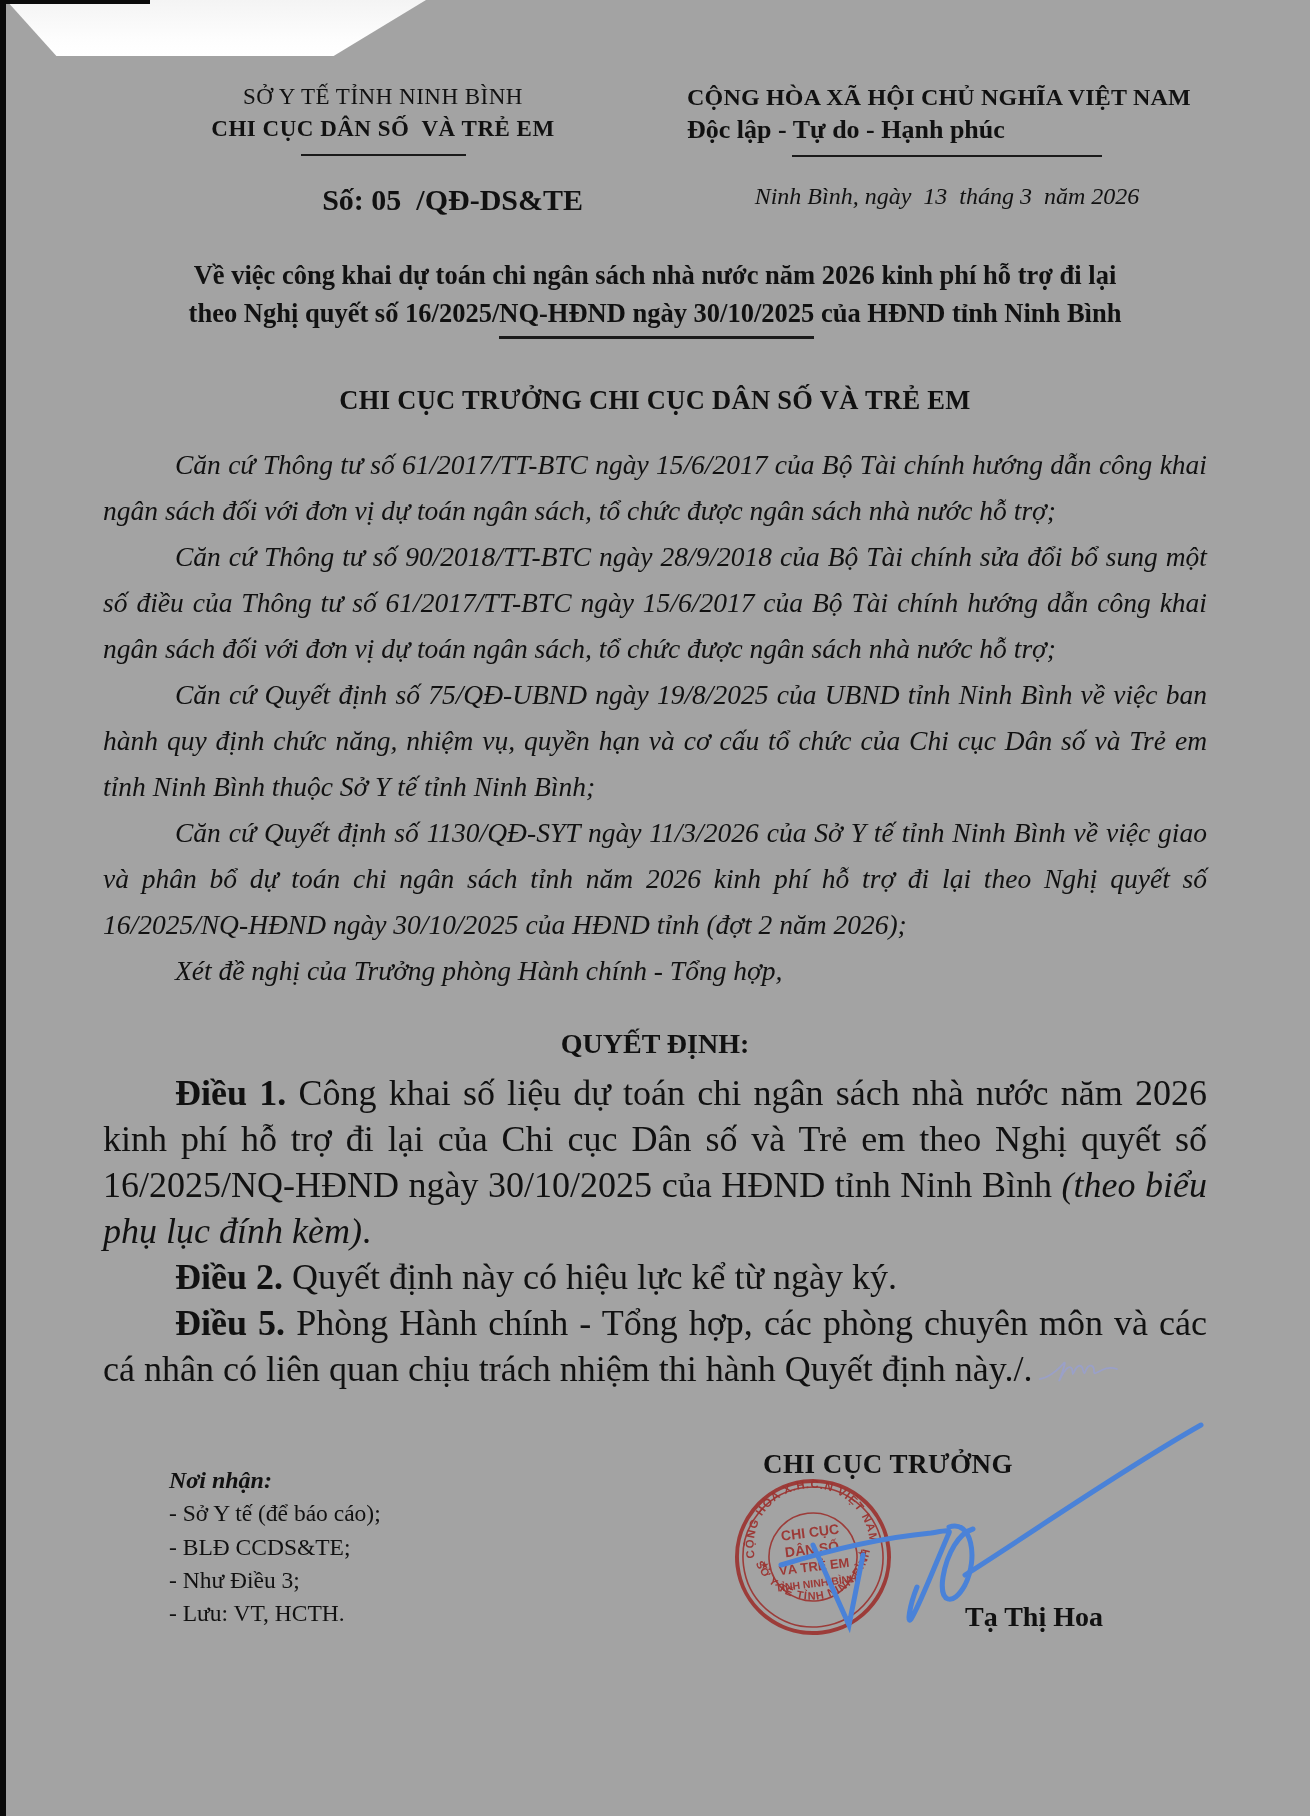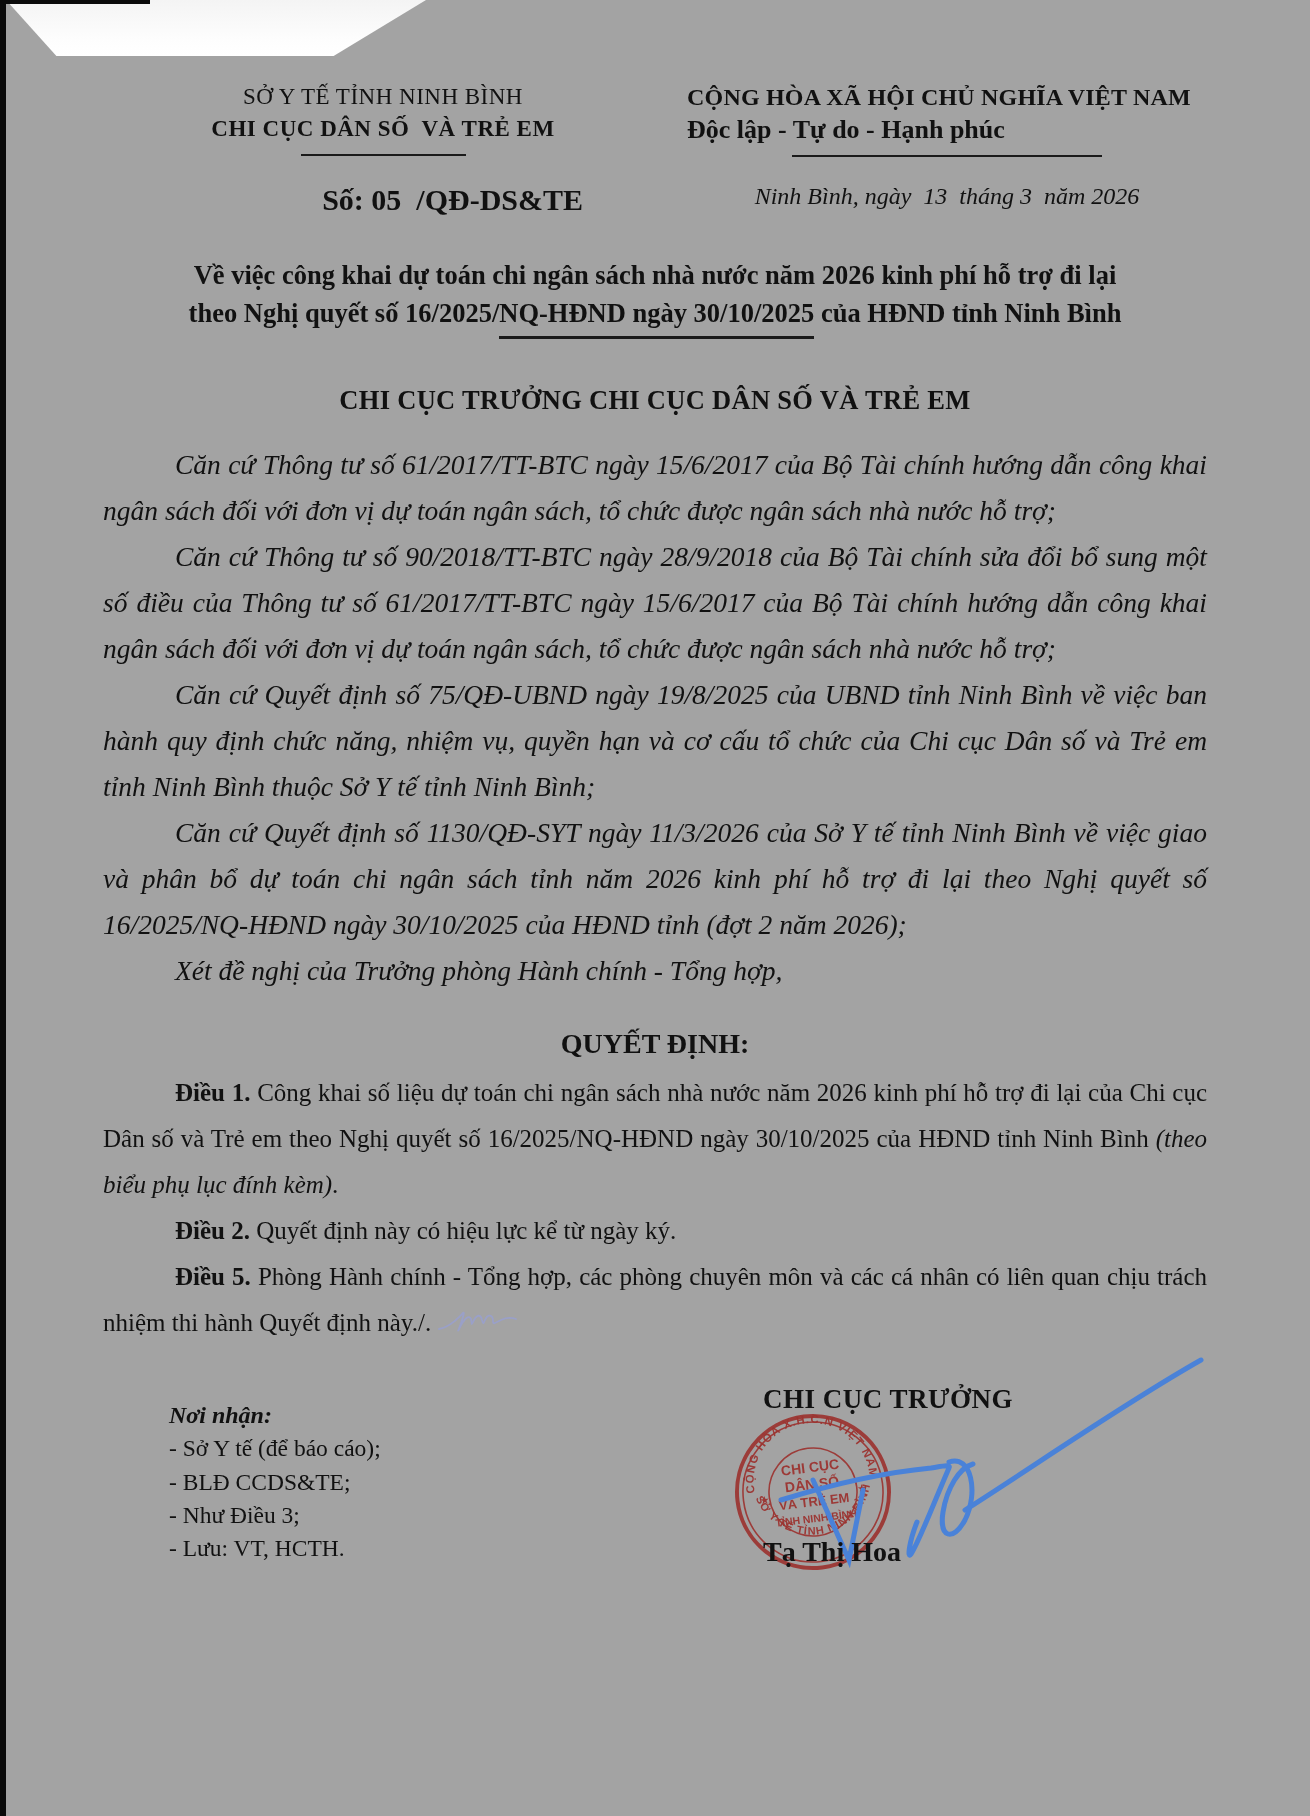--- a/index.html
+++ b/index.html
@@ -44,33 +44,33 @@
 
   
   .preamble{margin-top:26px;}
   .preamble p{
     margin:0;font-style:italic;font-size:27.5px;line-height:46px;
     text-align:justify;text-indent:72px;
   }
   .decision-heading{margin-top:16px;text-align:center;font-size:28px;font-weight:bold;padding-top:18px;padding-bottom:10px;}
 
   .articles p{
-    margin:0;font-size:25px;line-height:46px;text-align:justify;text-indent:72px;
+    margin:0;font-size:36px;line-height:46px;text-align:justify;text-indent:72px;
   }
   .art-label{font-weight:bold;}
   .it{font-style:italic;}
   .initials{display:inline-block;vertical-align:-4px;margin-left:4px;}
 
   
-  .footer{position:relative;height:330px;margin-top:38px;}
+  .footer{position:relative;height:330px;margin-top:57px;}
   .recipients{position:absolute;left:66px;top:14px;font-size:23.5px;line-height:1.42;}
   .recipients .rh{font-weight:bold;font-style:italic;font-size:24px;}
   .sig-title{position:absolute;left:660px;top:0;width:340px;text-align:left;
     font-size:27px;font-weight:bold;letter-spacing:.5px;}
-  .sig-name{position:absolute;left:660px;top:152px;width:340px;text-align:left;
+  .sig-name{position:absolute;left:660px;top:152px;width:340px;text-align:right;
     font-size:28px;font-weight:bold;}
   .seal{position:absolute;left:630px;top:28px;pointer-events:none;}
   .signature{position:absolute;left:600px;top:-42px;pointer-events:none;}
 </style>
 </head>
 <body>
 
 <div class="page">
   <div class="scan-shade"></div>
   <div class="scan-left"></div>

